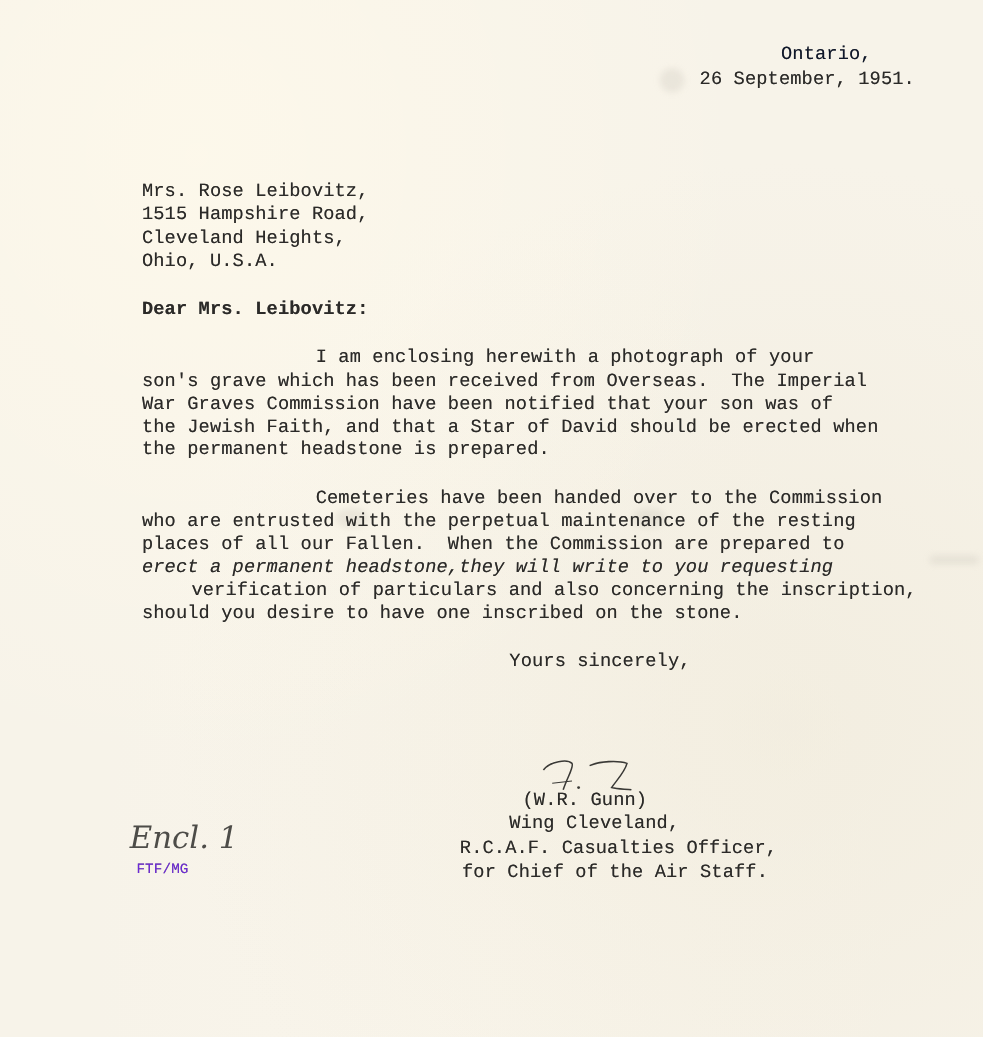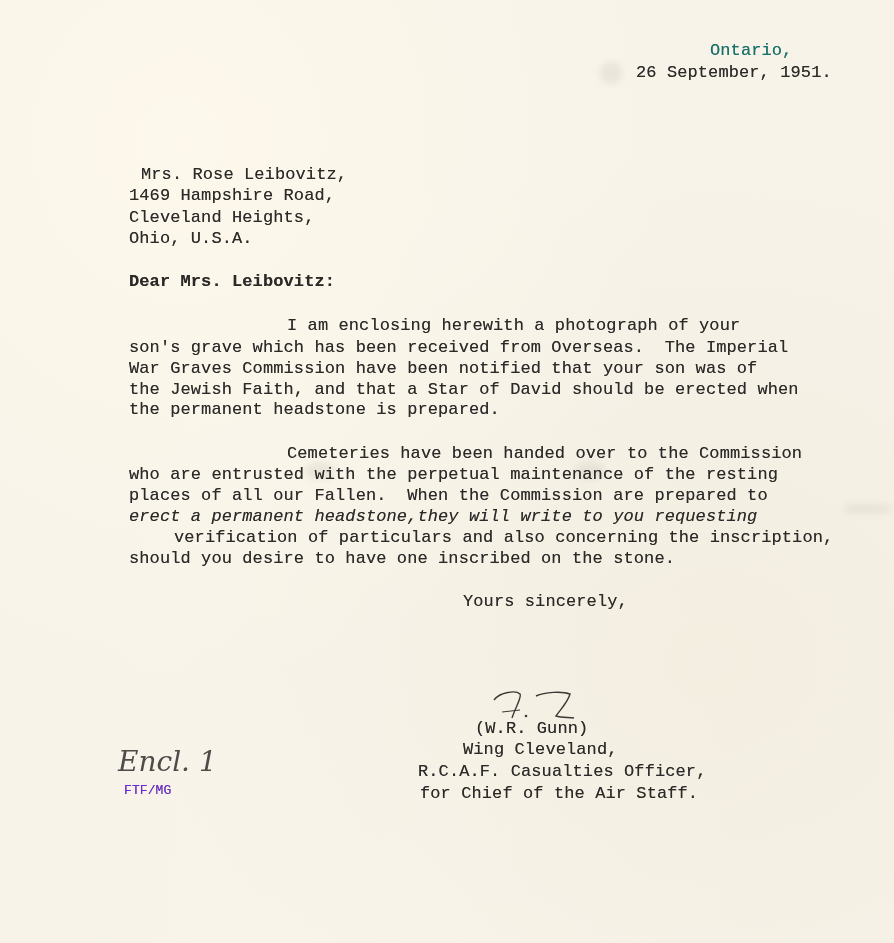--- a/index.html
+++ b/index.html
@@ -16,21 +16,21 @@
   }
   .page { position: absolute; inset: 0; }
   .line {
     position: absolute;
     white-space: pre;
     font-size: 17px;
     line-height: 21px;
     letter-spacing: 0.1px;
     text-shadow: 0 0 0.6px rgba(30,30,30,0.55);
   }
-  .light { color: #0f766e; }
+  .light { color: #0f172a; }
   .sig {
     position: absolute;
     left: 490px; top: 688px;
     width: 100px; height: 40px;
   }
   .hand {
     position: absolute;
     font-family: "DejaVu Serif", serif;
     font-style: italic;
     color: #4d4c48;
@@ -51,22 +51,22 @@
 
   <div class="smudge" style="left:600px;top:62px;width:22px;height:22px;"></div>
   <div class="smudge" style="left:305px;top:462px;width:30px;height:18px;"></div>
   <div class="smudge" style="left:575px;top:462px;width:30px;height:18px;"></div>
   <div class="smudge" style="left:845px;top:505px;width:45px;height:8px;border-radius:4px;"></div>
 
   <div class="line light" style="left:710px;top:40px;">Ontario,</div>
   <div class="line" style="left:636px;top:62px;">26 September, 1951.</div>
 
   <div>
-    <div class="line" style="left:141px;top:164px;">Mrs. Rose Leibovitz,</div>
-    <div class="line" style="left:129px;top:185px;">1469 Hampshire Road,</div>
+    <div class="line" style="left:129px;top:164px;">Mrs. Rose Leibovitz,</div>
+    <div class="line" style="left:129px;top:185px;">1515 Hampshire Road,</div>
     <div class="line" style="left:129px;top:207px;">Cleveland Heights,</div>
     <div class="line" style="left:129px;top:228px;">Ohio, U.S.A.</div>
   </div>
 
   <div class="line" style="left:129px;top:271px;font-weight:bold;">Dear Mrs. Leibovitz:</div>
 
   <div>
     <div class="line" style="left:287px;top:315px;">I am enclosing herewith a photograph of your</div>
     <div class="line" style="left:129px;top:337px;">son's grave which has been received from Overseas.  The Imperial</div>
     <div class="line" style="left:129px;top:358px;">War Graves Commission have been notified that your son was of</div>

